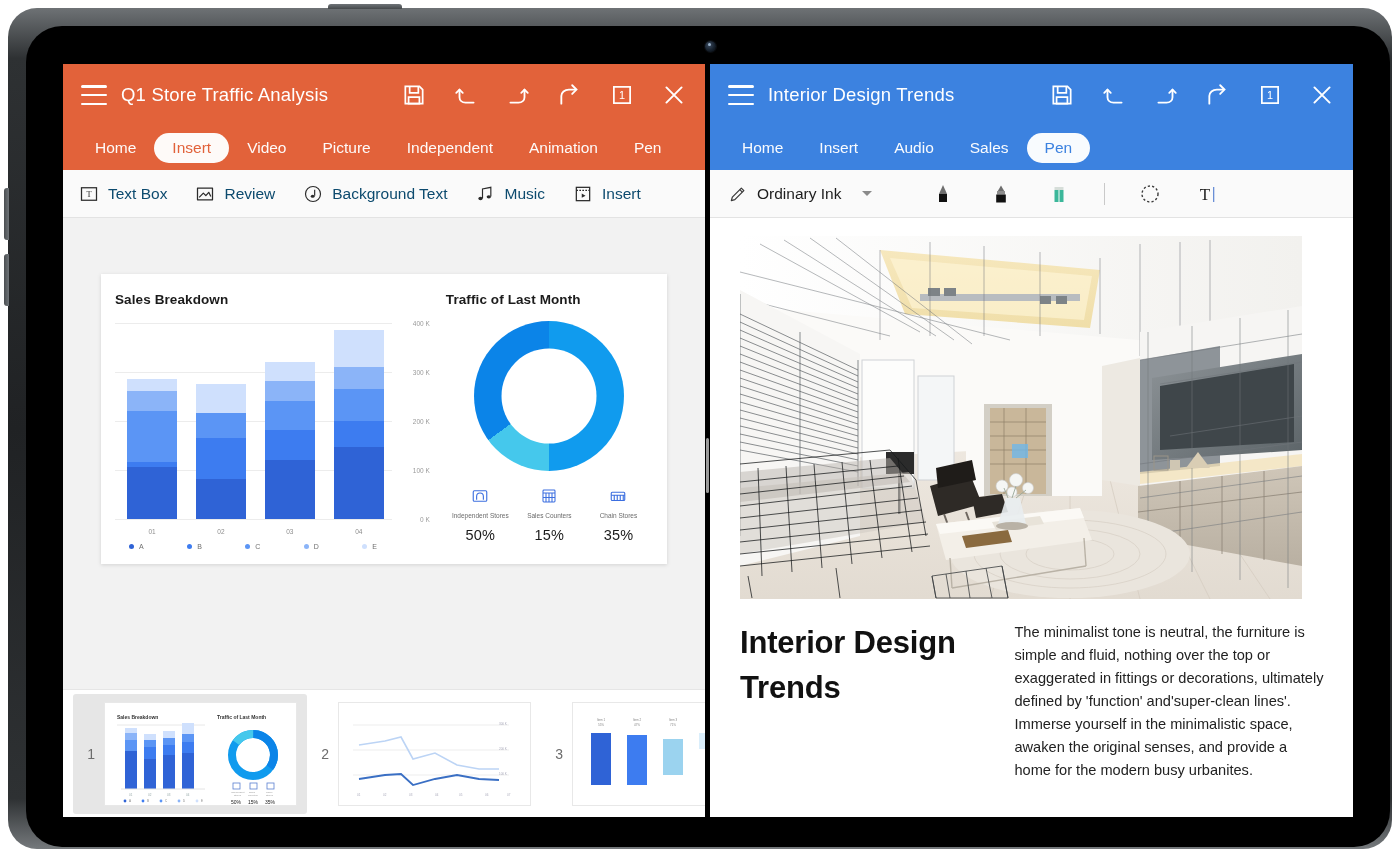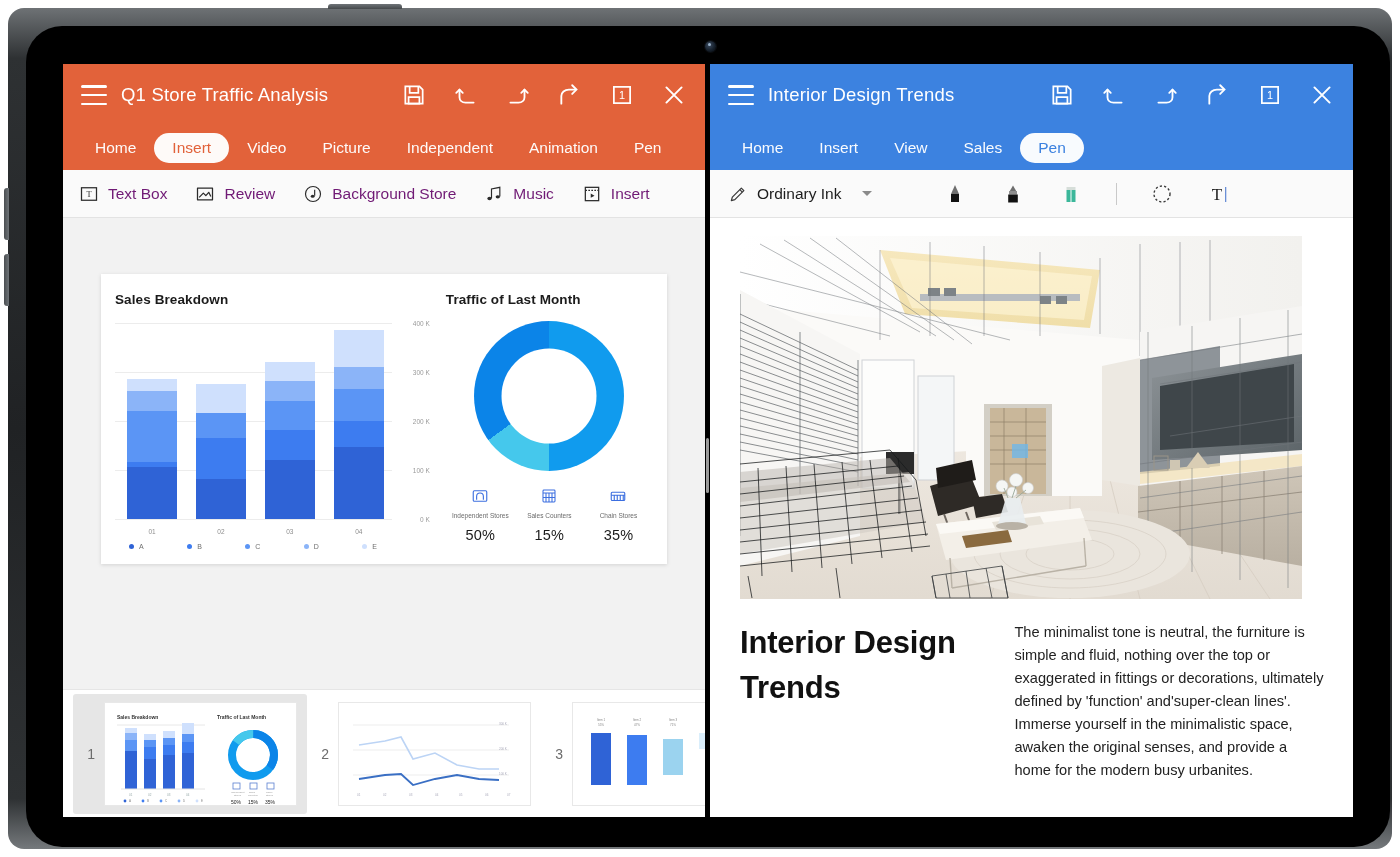--- a/index.html
+++ b/index.html
@@ -7,21 +7,21 @@
     width: 1400px; height: 857px;
     background: #ffffff;
     font-family: "Liberation Sans", sans-serif;
     overflow: hidden;
   }
 
   
   #device {
     position: absolute; left: 8px; top: 8px;
     width: 1384px; height: 841px;
-    border-radius: 16px;
+    border-radius: 29px;
     background: linear-gradient(180deg,#6e7275 0%,#2e3133 6%,#202224 50%,#2e3133 94%,#75797c 100%);
     padding: 10px;
   }
   #bezel {
     position: absolute; left: 18px; top: 18px;
     width: 1364px; height: 821px;
     border-radius: 36px;
     background: #000;
   }
   .vol-btn {
@@ -86,23 +86,23 @@
   .hdr-blue   .tab.active { color:#3c82e0; }
 
   
   .ribbon {
     height:48px; background:#fafafa; border-bottom:1px solid #e3e3e3;
     display:flex; align-items:center; padding:0 16px; gap:28px; flex:none; overflow:hidden;
   }
   .ribbon-item { display:flex; align-items:center; gap:9px; white-space:nowrap; cursor:pointer; }
   .ribbon-item .glyph { width:20px; height:20px; display:block; flex:none; }
   .ribbon-item .glyph svg { width:100%; height:100%; display:block; }
-  .ribbon-item .lbl { font-size:15.5px; color:#701a75; }
-
-  .pen-ribbon { height:48px; background:#fafafa; border-bottom:1px solid #e3e3e3; display:flex; align-items:center; padding:0 18px; gap:16px; flex:none;}
+  .ribbon-item .lbl { font-size:15.5px; color:#0c4a6e; }
+
+  .pen-ribbon { height:48px; background:#fafafa; border-bottom:1px solid #e3e3e3; display:flex; align-items:center; padding:0 18px; gap:4px; flex:none;}
   .pen-name { display:flex; align-items:center; gap:9px; cursor:pointer; }
   .pen-name .lbl { font-size:15.5px; color:#1d1d1d; }
   .caret { width:0;height:0;border-left:5px solid transparent;border-right:5px solid transparent;border-top:5px solid #8a8a8a; margin-left:12px;}
   .pen-tools { display:flex; align-items:center; gap:0; margin-left:38px; }
   .tool { width:58px; height:34px; display:flex; align-items:center; justify-content:center; cursor:pointer;}
   .tool svg { display:block; }
   .tool-sep { width:1px; height:22px; background:#c9c9c9; margin:0 16px; }
 
   
   .canvas-area { flex:1; background:#f2f2f2; display:flex; align-items:center; justify-content:center; position:relative; overflow:hidden; }
@@ -255,21 +255,21 @@
           <span class="lbl">Review</span>
         </div>
         <div class="ribbon-item">
           <span class="glyph">
             <svg viewBox="0 0 24 24" fill="none" stroke="#2b2b2b" stroke-width="1.4">
               <circle cx="12" cy="12" r="9"></circle>
               <path d="M14 7v7"></path>
                 <ellipse cx="11.6" cy="14.6" rx="2.3" ry="1.8" fill="#2b2b2b" stroke="none"></ellipse>
             </svg>
           </span>
-          <span class="lbl">Background Store</span>
+          <span class="lbl">Background Text</span>
         </div>
         <div class="ribbon-item">
           <span class="glyph">
             <svg viewBox="0 0 24 24" fill="none" stroke="#2b2b2b" stroke-width="1.4">
               <path d="M9 17V6l10-2v11"></path>
               <ellipse cx="6.6" cy="17.4" rx="2.6" ry="2" fill="#2b2b2b" stroke="none"></ellipse>
               <ellipse cx="16.6" cy="15.4" rx="2.6" ry="2" fill="#2b2b2b" stroke="none"></ellipse>
             </svg>
           </span>
           <span class="lbl">Music</span>
@@ -584,21 +584,21 @@
               <svg viewBox="0 0 24 24" fill="none" stroke="#fff" stroke-width="1.8" stroke-linecap="round">
                 <path d="M5 5l14 14M19 5L5 19"></path>
               </svg>
             </span>
           </div>
         </div>
 
         <div class="hdr-tabs">
           <div class="tab">Home</div>
           <div class="tab">Insert</div>
-          <div class="tab">View</div>
+          <div class="tab">Audio</div>
           <div class="tab">Sales</div>
           <div class="tab active">Pen</div>
         </div>
       </div>
 
       <div class="pen-ribbon">
         <div class="pen-name">
           <span class="glyph" style="width:20px;height:20px;display:block">
             <svg viewBox="0 0 24 24" width="20" height="20" fill="none" stroke="#3a3a3a" stroke-width="1.5" stroke-linejoin="round">
               <path d="M4 20l1.2-4.2L16 5l3 3L8.2 18.8z"></path>

